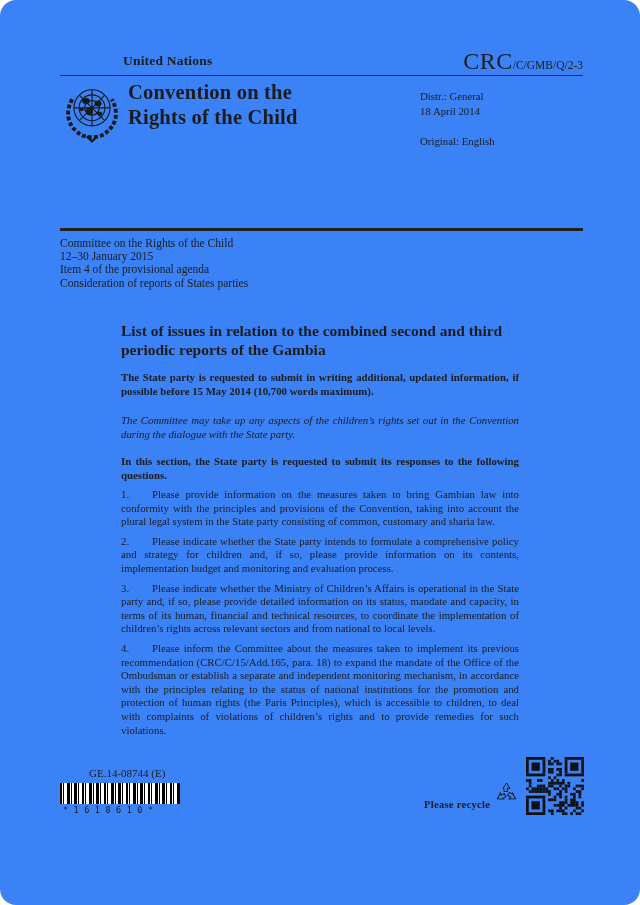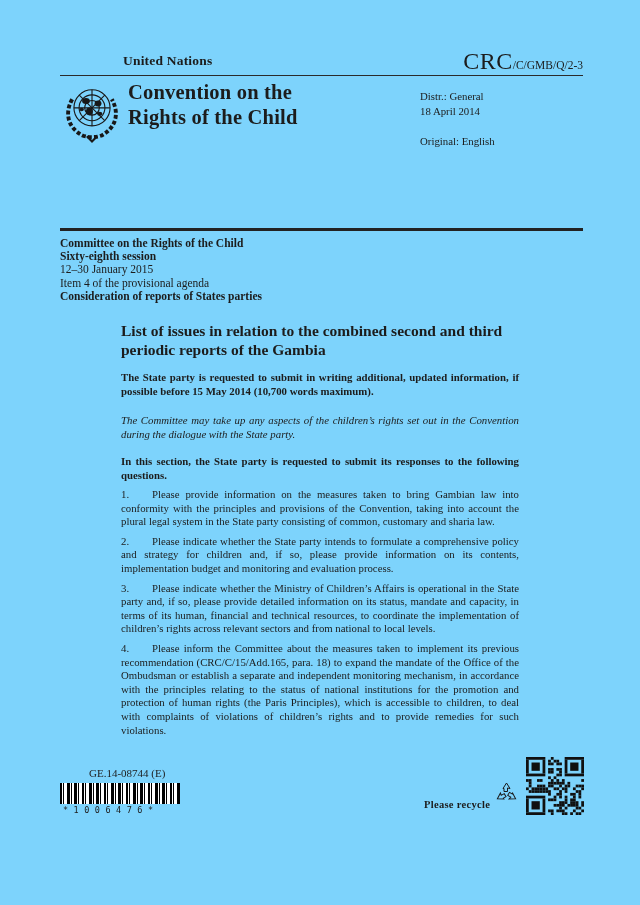--- a/index.html
+++ b/index.html
@@ -1,33 +1,33 @@
 <!DOCTYPE html>
 <html><head>
 <meta charset="utf-8">
 <style>
   html,body{margin:0;padding:0;background:#ffffff;}
   body{width:640px;height:905px;font-family:"Liberation Serif","DejaVu Serif",serif;color:#1c1c1c;}
-  .page{position:relative;width:640px;height:905px;background:#7dd3fc;overflow:hidden;}
+  .page{position:relative;width:640px;height:905px;background:#3b82f6;overflow:hidden;border-radius:16px;}
 
   
   .org-name{position:absolute;left:123px;top:53px;font-size:13.5px;font-weight:bold;letter-spacing:.2px;}
   .doc-symbol{position:absolute;top:48px;right:57px;white-space:nowrap;}
   .sym-big{font-size:24px;letter-spacing:.5px;}
   .sym-small{font-size:11.5px;}
   .rule-thin{position:absolute;left:60px;top:75px;width:523px;height:1px;background:#2a2a2a;}
   .emblem{position:absolute;left:61px;top:82px;width:62px;height:62px;}
   .treaty-title{position:absolute;left:128px;top:80px;font-size:20.5px;font-weight:bold;line-height:25px;letter-spacing:.2px;}
   .distr-block{position:absolute;left:420px;top:89px;font-size:10.8px;line-height:14.5px;}
   .original-line{margin-top:16px;}
   .rule-thick{position:absolute;left:60px;top:228px;width:523px;height:2.5px;background:#222;}
 
   
   .committee{position:absolute;left:60px;top:237px;width:523px;font-size:11.5px;line-height:13.2px;}
-  .committee .b{font-weight:bold;}
+  .committee .b{font-weight:normal;}
 
   
   .main{position:absolute;left:121px;top:321px;width:398px;}
   .doc-title{font-size:15.5px;font-weight:bold;line-height:19px;margin:0 0 12px;}
   .notice-bold{font-size:10.8px;font-weight:bold;line-height:13.5px;text-align:justify;margin:0 0 8px;}
   .notice-italic{font-size:10.8px;font-style:italic;line-height:13.5px;text-align:justify;margin:16px 0 14px;}
   .part-heading{font-size:17.5px;font-weight:bold;line-height:20px;margin:0 0 11px;}
   .part-intro{font-size:10.8px;font-weight:bold;line-height:13.5px;text-align:justify;margin:0 0 6px;}
   .body-para{font-size:10.8px;line-height:13.6px;text-align:justify;margin:0 0 6px;}
   .p-num{display:inline-block;width:31px;}
@@ -83,42 +83,41 @@
   <div class="distr-block">
     <div>Distr.: General</div>
     <div>18 April 2014</div>
     <div class="original-line">Original: English</div>
   </div>
 
   <div class="rule-thick"></div>
 
   <div class="committee">
     <div class="b">Committee on the Rights of the Child</div>
-    <div class="b">Sixty-eighth session</div>
     <div>12–30 January 2015</div>
     <div>Item 4 of the provisional agenda</div>
     <div class="b">Consideration of reports of States parties</div>
   </div>
 
   <div class="main">
     <h1 class="doc-title">List of issues in relation to the combined second and third periodic reports of the Gambia</h1>
     <p class="notice-bold">The State party is requested to submit in writing additional, updated information, if possible before 15 May 2014 (10,700 words maximum).</p>
     <p class="notice-italic">The Committee may take up any aspects of the children’s rights set out in the Convention during the dialogue with the State party.</p>
     <p class="part-intro">In this section, the State party is requested to submit its responses to the following questions.</p>
 
     <p class="body-para"><span class="p-num">1.</span><span>Please provide information on the measures taken to bring Gambian law into conformity with the principles and provisions of the Convention, taking into account the plural legal system in the State party consisting of common, customary and sharia law.</span></p>
     <p class="body-para"><span class="p-num">2.</span><span>Please indicate whether the State party intends to formulate a comprehensive policy and strategy for children and, if so, please provide information on its contents, implementation budget and monitoring and evaluation process.</span></p>
     <p class="body-para"><span class="p-num">3.</span><span>Please indicate whether the Ministry of Children’s Affairs is operational in the State party and, if so, please provide detailed information on its status, mandate and capacity, in terms of its human, financial and technical resources, to coordinate the implementation of children’s rights across relevant sectors and from national to local levels.</span></p>
     <p class="body-para"><span class="p-num">4.</span><span>Please inform the Committee about the measures taken to implement its previous recommendation (CRC/C/15/Add.165, para. 18) to expand the mandate of the Office of the Ombudsman or establish a separate and independent monitoring mechanism, in accordance with the principles relating to the status of national institutions for the promotion and protection of human rights (the Paris Principles), which is accessible to children, to deal with complaints of violations of children’s rights and to provide remedies for such violations.</span></p>
   </div>
 
   <div class="ge-number">GE.14-08744 (E)</div>
   <div class="barcode-wrap">
     <div class="barcode"></div>
-    <div class="barcode-text">*1006476*</div>
+    <div class="barcode-text">*1618610*</div>
   </div>
   <div class="recycle">
     <span class="recycle-label">Please recycle</span>
     <span>
       <svg viewBox="0 0 100 100" width="27" height="25">
         <defs>
           <path id="ra" d="M50 8 L64 30 L54 28 L54 42 L40 42 L40 30 L36 30 Z"></path>
         </defs>
         <g fill="none" stroke="#1a1a1a" stroke-width="4">
           <use href="#ra" transform="rotate(0 50 50)"></use>

